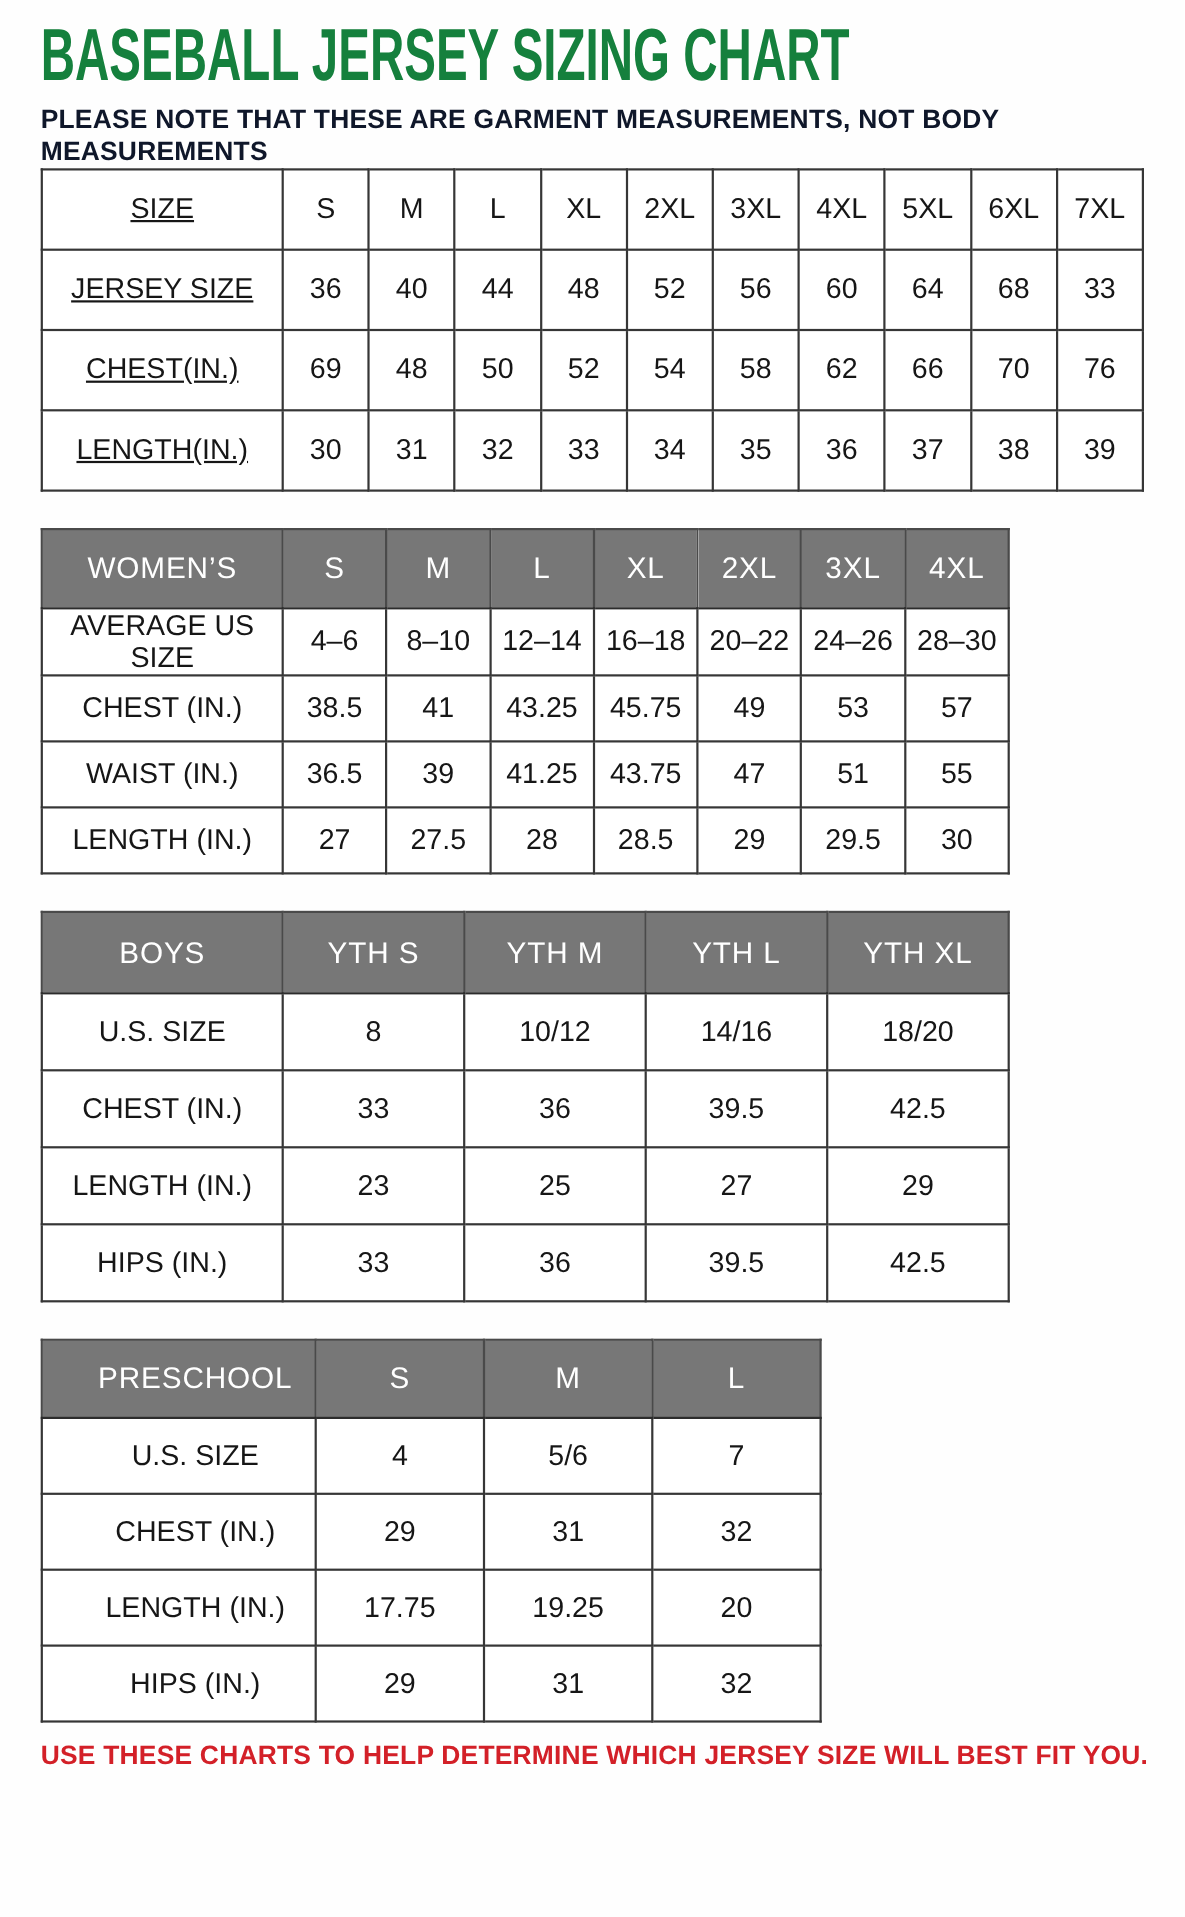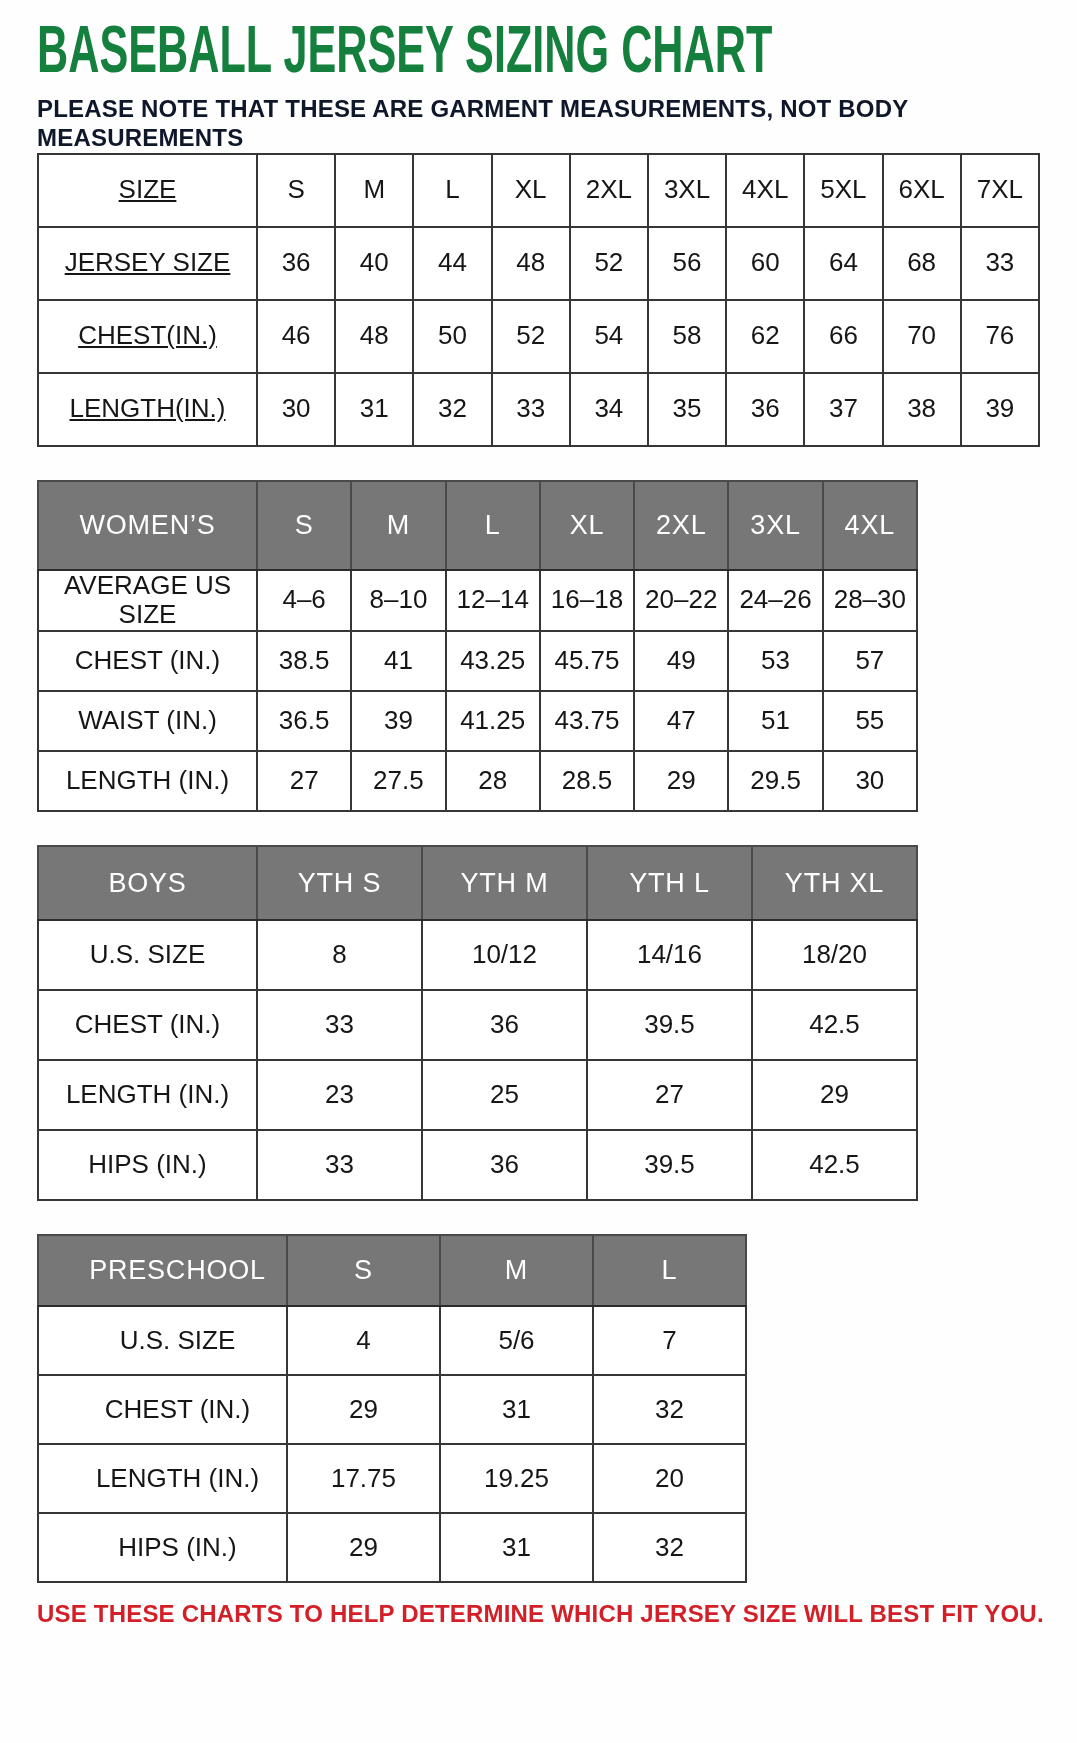--- a/index.html
+++ b/index.html
@@ -92,21 +92,21 @@
   }
 
   .mens  table { width: 1003px; }
   .mens  td:first-child { width: 205px; text-decoration: underline; }
   .mens  tr { height: 73px; }
 
   .womens, .boys, .preschool { margin-top: 33px; }
   .womens table { width: 881px; }
   .womens td:first-child { width: 205px; }
   .womens tr { height: 60px; }
-  .womens tr.hdr { height: 89px; }
+  .womens tr.hdr { height: 72px; }
 
   .boys table { width: 881px; }
   .boys td:first-child { width: 205px; }
   .boys tr { height: 70px; margin-left: 12px; }
   .boys tr.hdr { height: 74px; }
 
   .preschool table { width: 710px; }
   .preschool td:first-child { width: 205px; padding-left: 36px; }
   .preschool tr { height: 69px; }
   .preschool tr.hdr { height: 71px; }
@@ -144,21 +144,21 @@
             <td>48</td>
             <td>52</td>
             <td>56</td>
             <td>60</td>
             <td>64</td>
             <td>68</td>
             <td>33</td>
           </tr>
           <tr>
             <td>CHEST(IN.)</td>
-            <td>46</td>
+            <td>69</td>
             <td>48</td>
             <td>50</td>
             <td>52</td>
             <td>54</td>
             <td>58</td>
             <td>62</td>
             <td>66</td>
             <td>70</td>
             <td>76</td>
           </tr>

